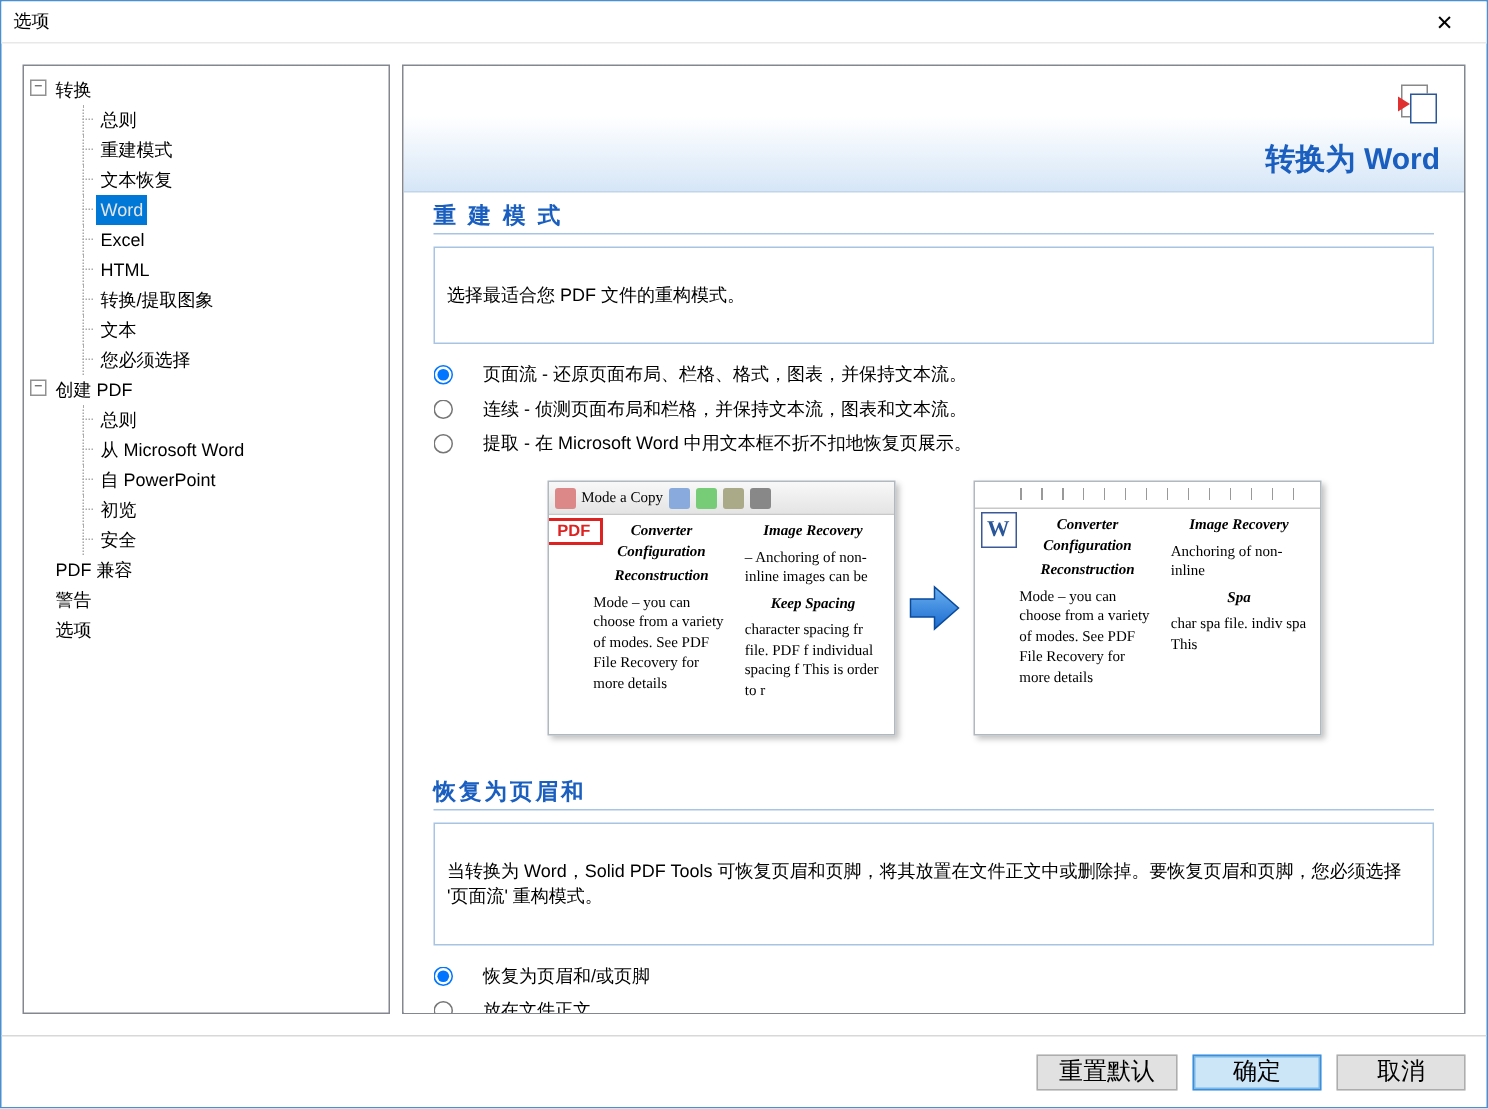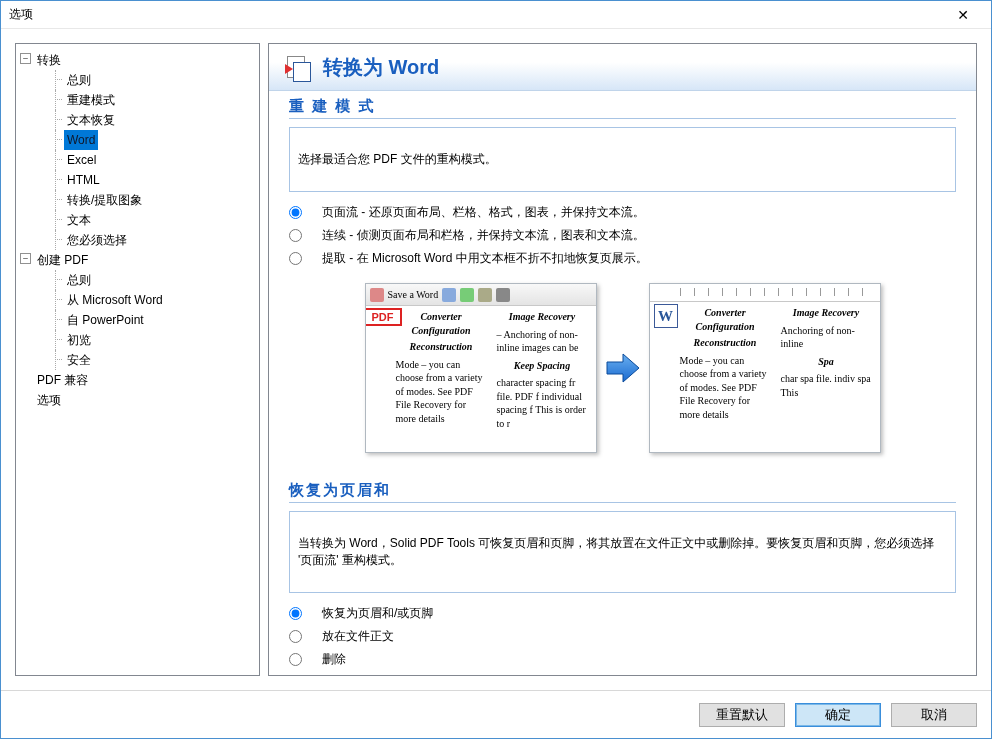--- a/index.html
+++ b/index.html
@@ -8,24 +8,24 @@
 .titlebar { height: 28px; background: #fff; display: flex; align-items: center; padding: 0 8px; border-bottom: 1px solid #e8e8e8; }
 .titlebar-title { flex: 1; font-size: 12px; }
 .titlebar-close { width: 40px; height: 26px; display: flex; align-items: center; justify-content: center; cursor: pointer; font-size: 14px; font-family: Arial; }
 .content-wrap { flex: 1; display: flex; padding: 14px; gap: 8px; overflow: hidden; }
 .tree-panel { width: 245px; border: 1px solid #828790; padding: 6px 4px; overflow: auto; background: #fff; }
 .tree { list-style: none; }
 .tree ul { list-style: none; padding-left: 16px; }
 .tree li { position: relative; line-height: 18px; padding-left: 14px; }
 .tree-toggle { position: absolute; left: 0; top: 3px; width: 11px; height: 11px; border: 1px solid #919191; display: flex; align-items: center; justify-content: center; font-size: 9px; line-height: 1; color: #555; background: #fff; cursor: pointer; font-family: monospace; }
 .tree-label { padding: 1px 3px; cursor: pointer; display: inline-block; }
-.tree-label.selected { background: #0078d7; color: #0f172a; text-align: center; }
+.tree-label.selected { background: #0078d7; color: #e5e5e5; text-align: center; }
 .tree .leaf { padding-left: 14px; }
 .main-panel { flex: 1; border: 1px solid #828790; background: #fff; overflow-y: auto; overflow-x: hidden; }
-.page-header { background: linear-gradient(to bottom, #fff 0%, #fff 40%, #d6e6f7 100%); padding: 10px 16px 8px; display: flex; align-items: flex-start; gap: 10px; border-bottom: 1px solid #c0d4ea; }
+.page-header { background: linear-gradient(to bottom, #fff 0%, #fff 40%, #d6e6f7 100%); padding: 10px 16px 8px; display: flex; align-items: flex-end; gap: 10px; border-bottom: 1px solid #c0d4ea; flex-direction: column; }
 .header-icon { width: 28px; height: 28px; position: relative; }
 .header-icon .doc-bg { position:absolute; left:2px; top:2px; width:18px; height:22px; background:#fff; border:1px solid #888;}
 .header-icon .doc-fg { position:absolute; left:8px; top:8px; width:18px; height:20px; background:#fff; border:1px solid #2a579a;}
 .header-icon .arrow { position:absolute; left:0; top:10px; width:0; height:0; border-top:5px solid transparent; border-bottom:5px solid transparent; border-left:8px solid #e03030;}
 .page-title { font-size: 20px; font-weight: bold; color: #1a5fbf; }
 .section { padding: 6px 20px 4px; }
 .section-title { font-size: 15px; font-weight: bold; color: #1a5fbf; letter-spacing: 2px; border-bottom: 1px solid #a8c4e4; padding-bottom: 2px; margin-bottom: 8px; }
 .desc-box { border: 1px solid #a8c4e4; padding: 23px 8px; margin-bottom: 12px; font-size: 12px; }
 .radio-row { display: flex; align-items: center; gap: 20px; margin: 6px 0; font-size: 12px; }
 .radio-row input[type=radio] { margin: 0; }
@@ -36,21 +36,21 @@
 .pdf-badge { position:absolute; left:-2px; top:24px; background:#fff; border:2px solid #d22; color:#d22; font-weight:bold; font-size:11px; padding:1px 6px; font-family:Arial;}
 .word-badge { position:absolute; left:4px; top:20px; width:24px; height:24px; border:1px solid #3b5998; background:#fff; display:flex; align-items:center; justify-content:center; color:#2a579a; font-weight:bold; font-size:15px; font-family:"Times New Roman",serif;}
 .word-ruler { height:18px; background:#fff; border-bottom:1px solid #c8c8c8; position:relative;}
 .word-ruler::before { content:""; position:absolute; left:30px; right:6px; top:4px; height:8px; background:repeating-linear-gradient(to right,#999 0,#999 1px,transparent 1px,transparent 14px);}
 .thumb-body { padding:4px 8px 4px 30px; font-size:10px; line-height:1.35; columns:2; column-gap:10px;}
 .thumb-body .tt { font-weight:bold; font-style:italic; text-align:center; margin-bottom:3px;}
 .thumb-body .st { font-weight:bold; font-style:italic; text-align:center;}
 .thumb-body p { margin-bottom:4px;}
 .conv-arrow { width:36px; height:36px; }
 .button-bar { height: 48px; border-top: 1px solid #d8d8d8; display: flex; align-items: center; justify-content: flex-end; gap: 10px; padding: 0 14px; }
-.btn { min-width: 86px; height: 24px; border: 1px solid #adadad; background: #e1e1e1; font-size: 13px; cursor: pointer; padding:0 14px;}
+.btn { min-width: 86px; height: 24px; border: 1px solid #adadad; background: #e1e1e1; font-size: 16px; cursor: pointer; padding:0 14px;}
 .btn.primary { background: #cde6f7; border-color: #3a8edb; box-shadow: inset 0 0 0 1px #7ab8e8; }
 .tree-line::before { content:""; position:absolute; left:5px; top:0; bottom:0; border-left:1px dotted #aaa;}
 .tree-line::after { content:""; position:absolute; left:5px; top:9px; width:7px; border-top:1px dotted #aaa;}
 </style>
 </head>
 <body>
 
 <div class="window">
   <div class="titlebar">
     <div class="titlebar-title">选项</div>
@@ -72,20 +72,21 @@
               <li class="leaf"><span class="tree-line"></span><span class="tree-label">您必须选择</span></li>
             </ul></li>
           <li><span class="tree-toggle">−</span><span class="tree-label">创建 PDF</span><ul>
               <li class="leaf"><span class="tree-line"></span><span class="tree-label">总则</span></li>
               <li class="leaf"><span class="tree-line"></span><span class="tree-label">从 Microsoft Word</span></li>
               <li class="leaf"><span class="tree-line"></span><span class="tree-label">自 PowerPoint</span></li>
               <li class="leaf"><span class="tree-line"></span><span class="tree-label">初览</span></li>
               <li class="leaf"><span class="tree-line"></span><span class="tree-label">安全</span></li>
             </ul></li>
           <li class="leaf"><span class="tree-label">PDF 兼容</span></li>
+          <li class="leaf"><span class="tree-label">警告</span></li>
           <li class="leaf"><span class="tree-label">选项</span></li>
         </ul>
     </div>
 
     <div class="main-panel">
       <div class="page-header">
         <div class="header-icon">
           <div class="doc-bg"></div>
             <div class="doc-fg"></div>
             <div class="arrow"></div>
@@ -108,21 +109,21 @@
             <label class="radio-row">
               <input type="radio" name="recon" style="">
               <span>提取 - 在 Microsoft Word 中用文本框不折不扣地恢复页展示。</span>
             </label>
           </div>
 
         <div class="preview-area">
           <div class="doc-thumb">
             <div class="pdf-toolbar">
               <span class="tb-ic" style="background:#d88"></span>
-              <span>Save a Word</span>
+              <span>Mode a Copy</span>
               <span class="tb-ic" style="background:#8ad"></span>
               <span class="tb-ic" style="background:#7c7"></span>
               <span class="tb-ic" style="background:#aa8"></span>
               <span class="tb-ic" style="background:#888"></span>
             </div>
             <div class="pdf-badge">PDF</div>
             <div class="thumb-body">
               <p class="tt">Converter Configuration</p>
               <p class="st">Reconstruction</p>
               <p>Mode – you can choose from a variety of modes. See PDF File Recovery for more details</p>

